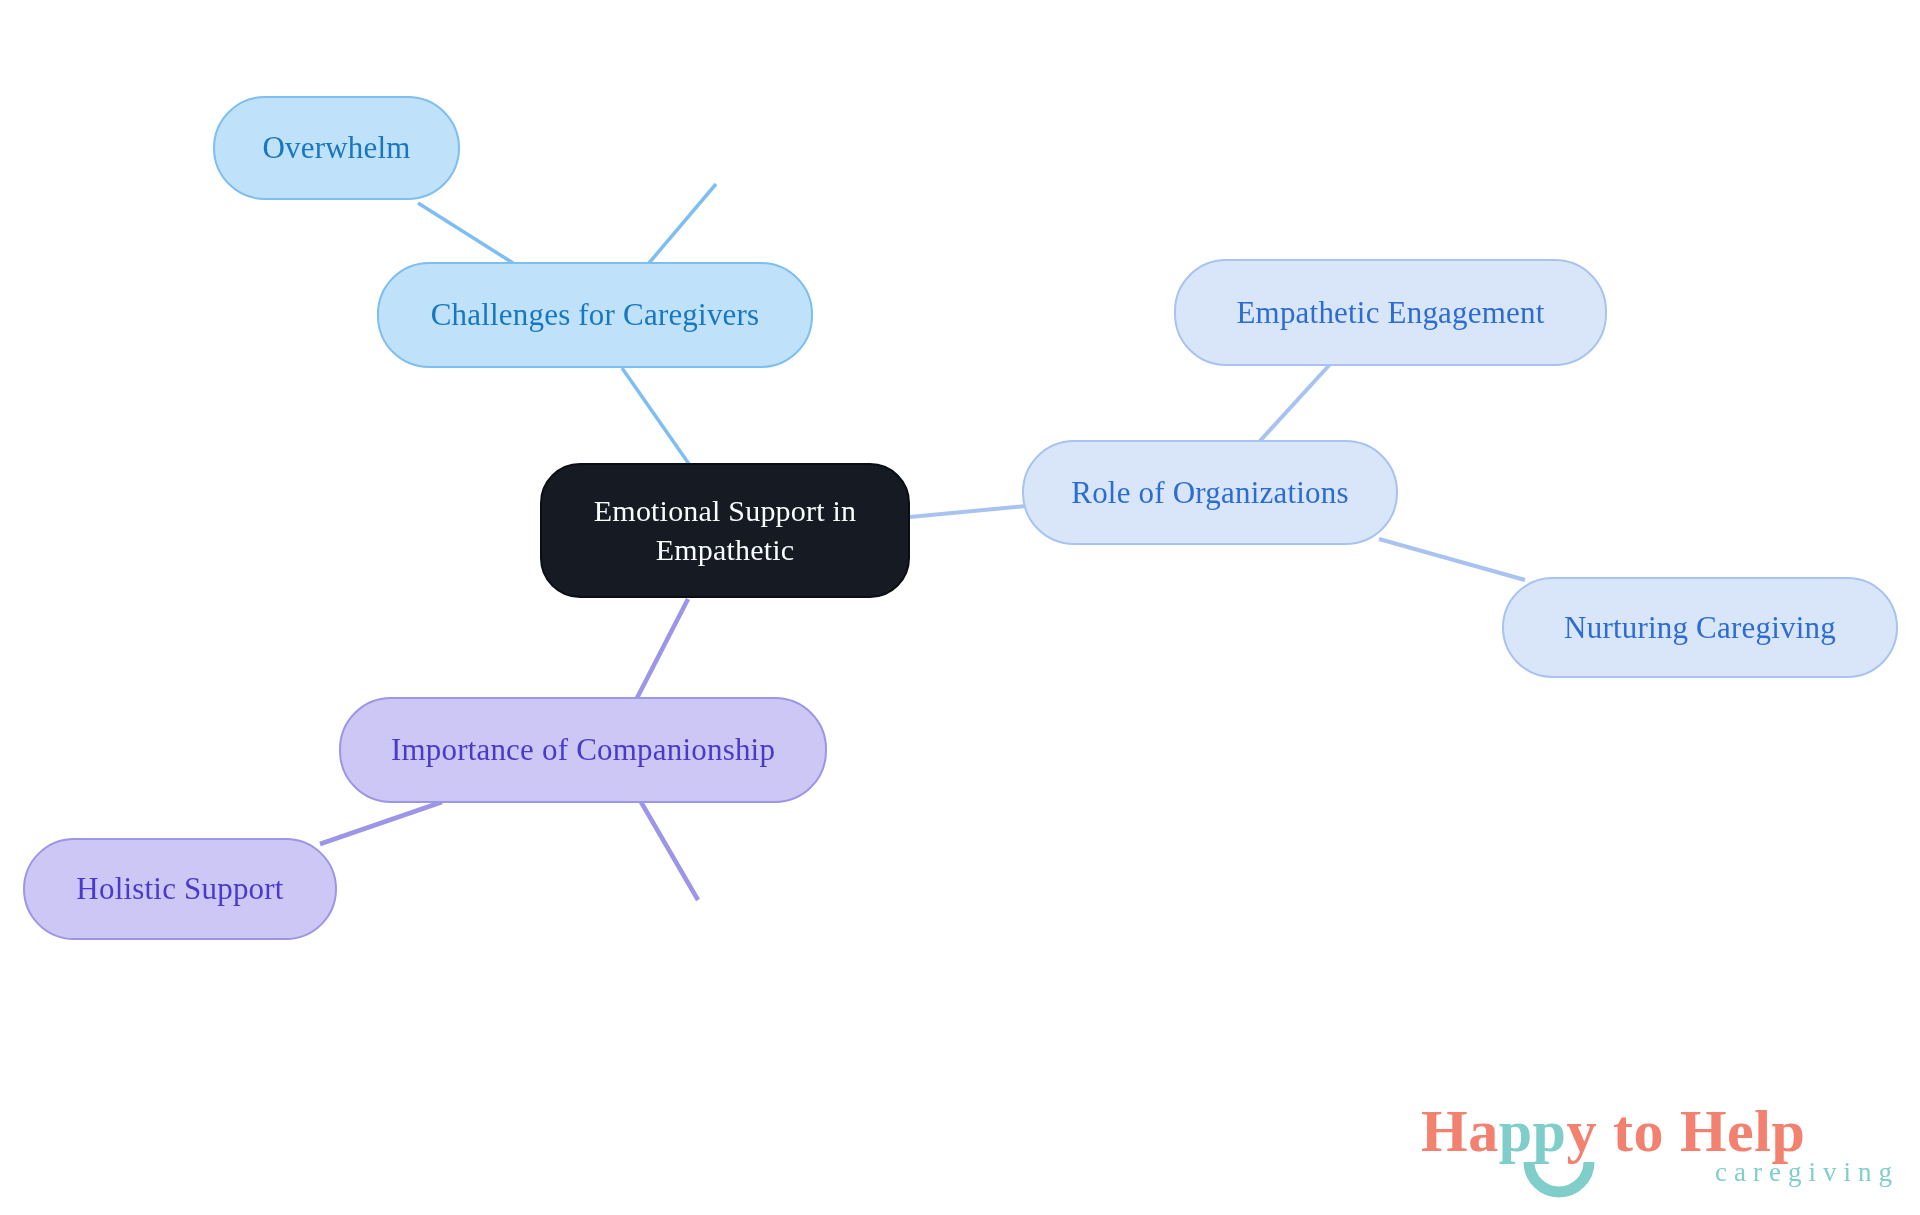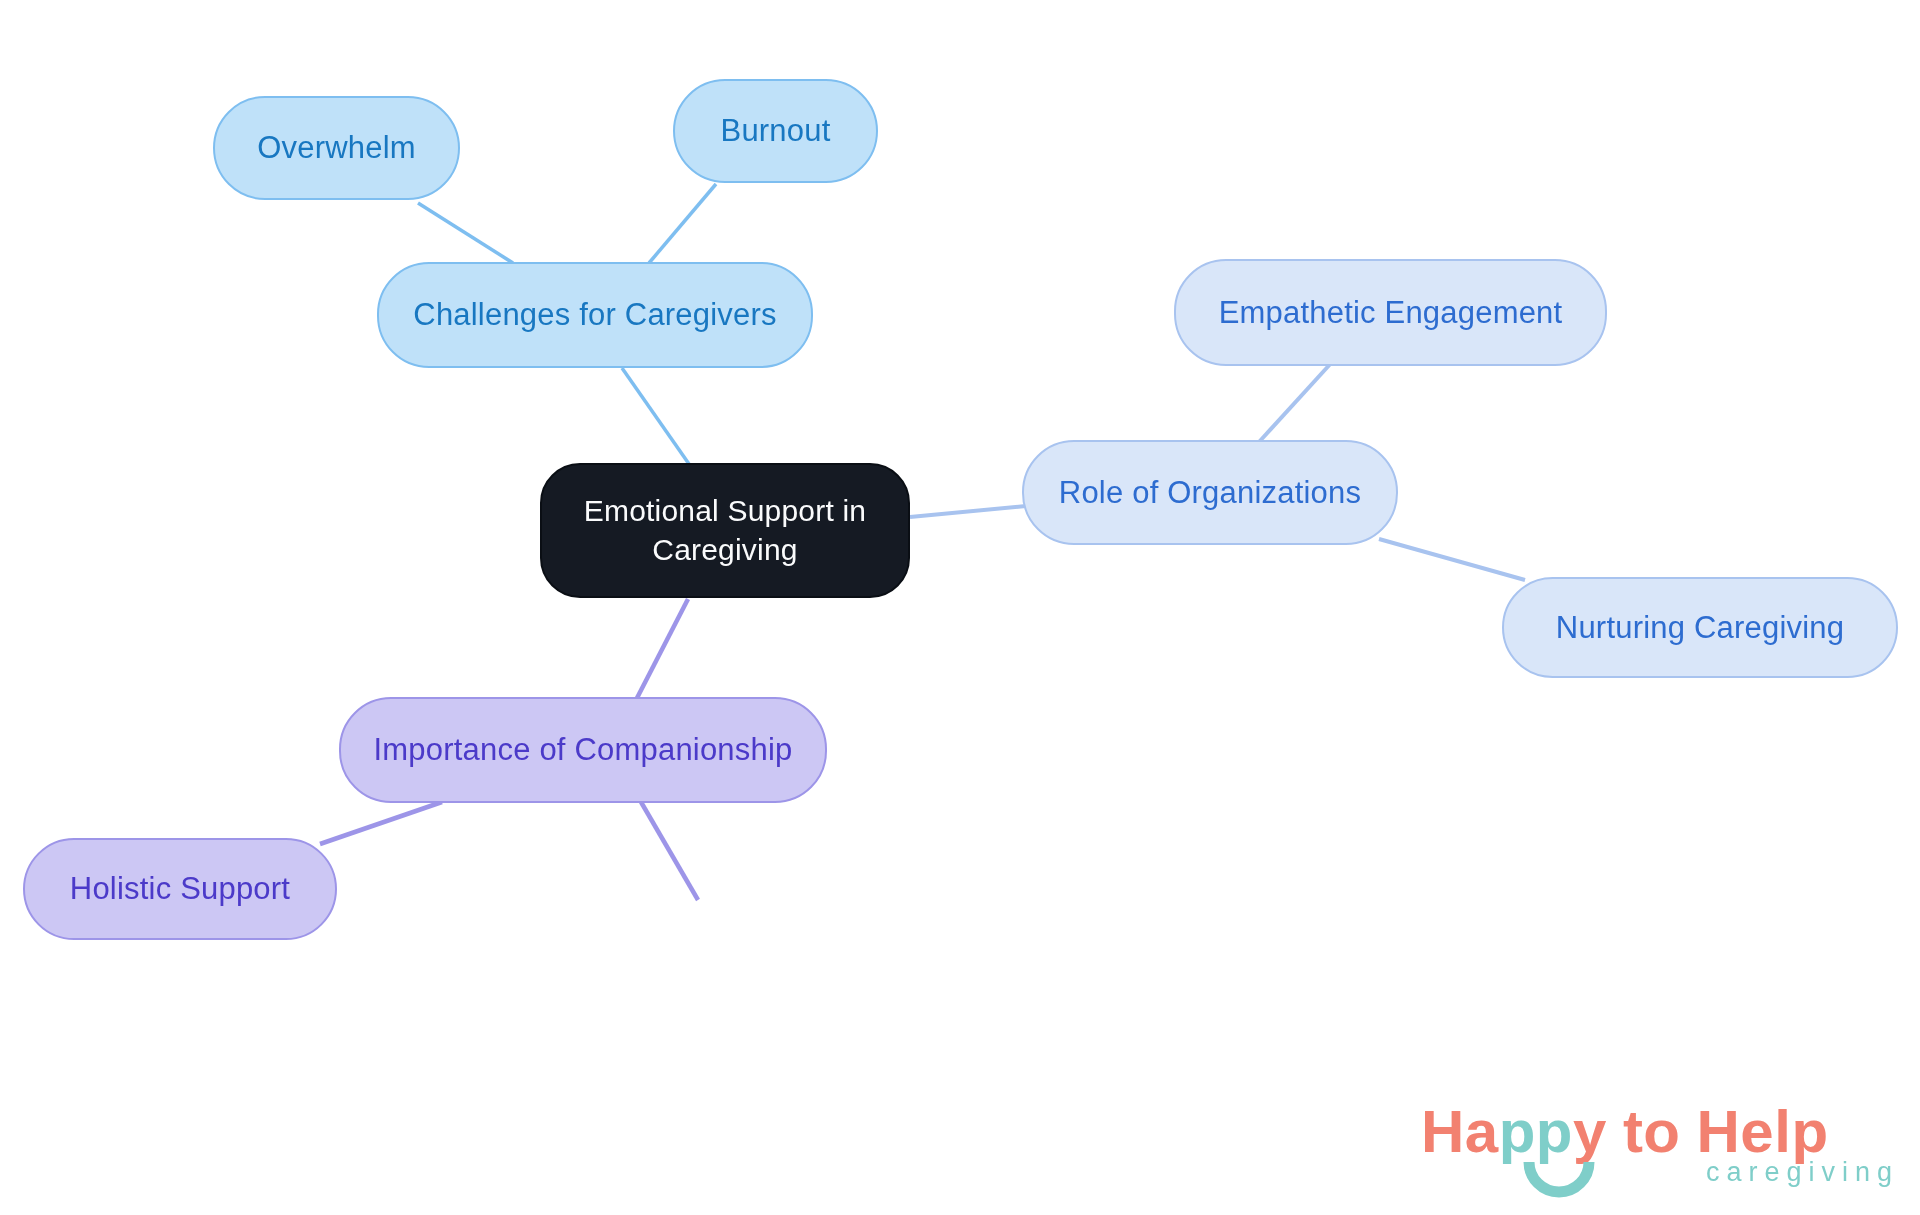--- a/index.html
+++ b/index.html
@@ -3,21 +3,21 @@
 <meta charset="utf-8">
 <style>
   html,body{margin:0;padding:0;}
   body{
     width:1920px;height:1215px;
     background:#ffffff;
     font-family:"Liberation Sans", sans-serif;
     position:relative;
     overflow:hidden;
   }
-  .canvas{position:absolute;inset:0;width:1920px;height:1215px;}
+  .canvas{position:absolute;inset:0;width:1920px;height:1215px;font-family:Liberation Serif, serif;}
   svg.edges{position:absolute;left:0;top:0;z-index:1;}
   .edge-blue{stroke:var(--blue-border);stroke-width:3.5;}
   .edge-peri{stroke:var(--peri-border);stroke-width:4;}
   .edge-purple{stroke:var(--purple-border);stroke-width:4.5;}
 
   .node{
     position:absolute;z-index:2;
     display:flex;align-items:center;justify-content:center;
     text-align:center;box-sizing:border-box;
     border-radius:52px;
@@ -71,30 +71,27 @@
     <line class="edge-peri" x1="1379" y1="539" x2="1525" y2="580"></line>
     <line class="edge-purple" x1="688" y1="599" x2="637" y2="698"></line>
     <line class="edge-purple" x1="442" y1="802" x2="320" y2="844"></line>
     <line class="edge-purple" x1="641" y1="802" x2="698" y2="900"></line>
   </svg>
 
   <div class="node b1" style="left:213px;top:96px;width:247px;height:104px">
     <span class="node-label">Overwhelm</span>
   </div>
 
-  <div class="node b1" style="left:673px;top:79px;width:205px;height:104px">
-    <span class="node-label">Burnout</span>
-  </div>
 
   <div class="node b1" style="left:377px;top:262px;width:436px;height:106px">
     <span class="node-label">Challenges for Caregivers</span>
   </div>
 
   <div class="node central" style="left:540px;top:463px;width:370px;height:135px">
-    <span class="node-label" style="max-width:320px">Emotional Support in Caregiving</span>
+    <span class="node-label" style="max-width:320px">Emotional Support in Empathetic</span>
   </div>
 
   <div class="node b2" style="left:1022px;top:440px;width:376px;height:105px">
     <span class="node-label">Role of Organizations</span>
   </div>
 
   <div class="node b2" style="left:1174px;top:259px;width:433px;height:107px">
     <span class="node-label">Empathetic Engagement</span>
   </div>
 

